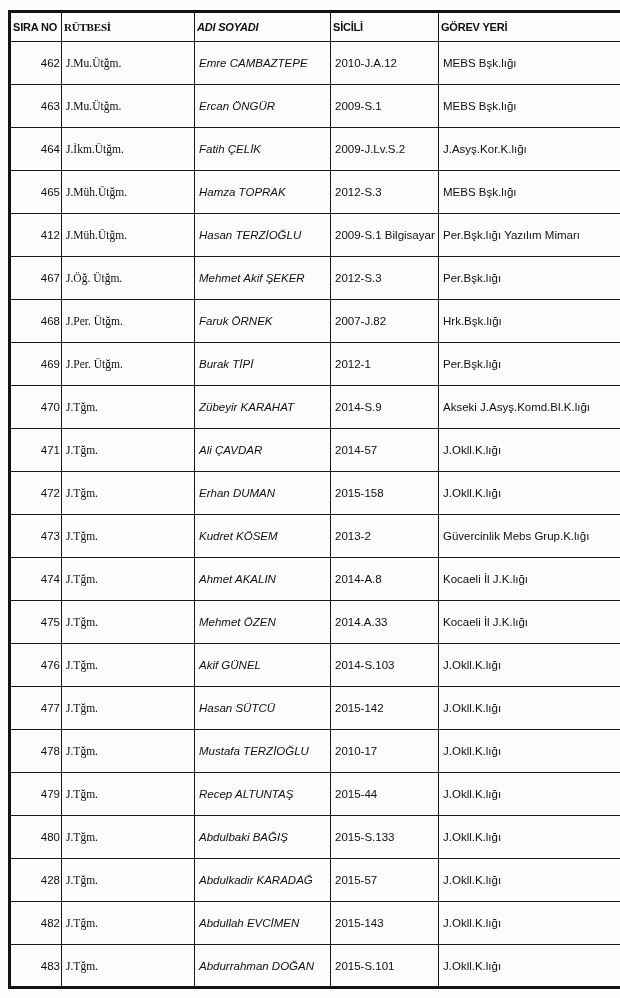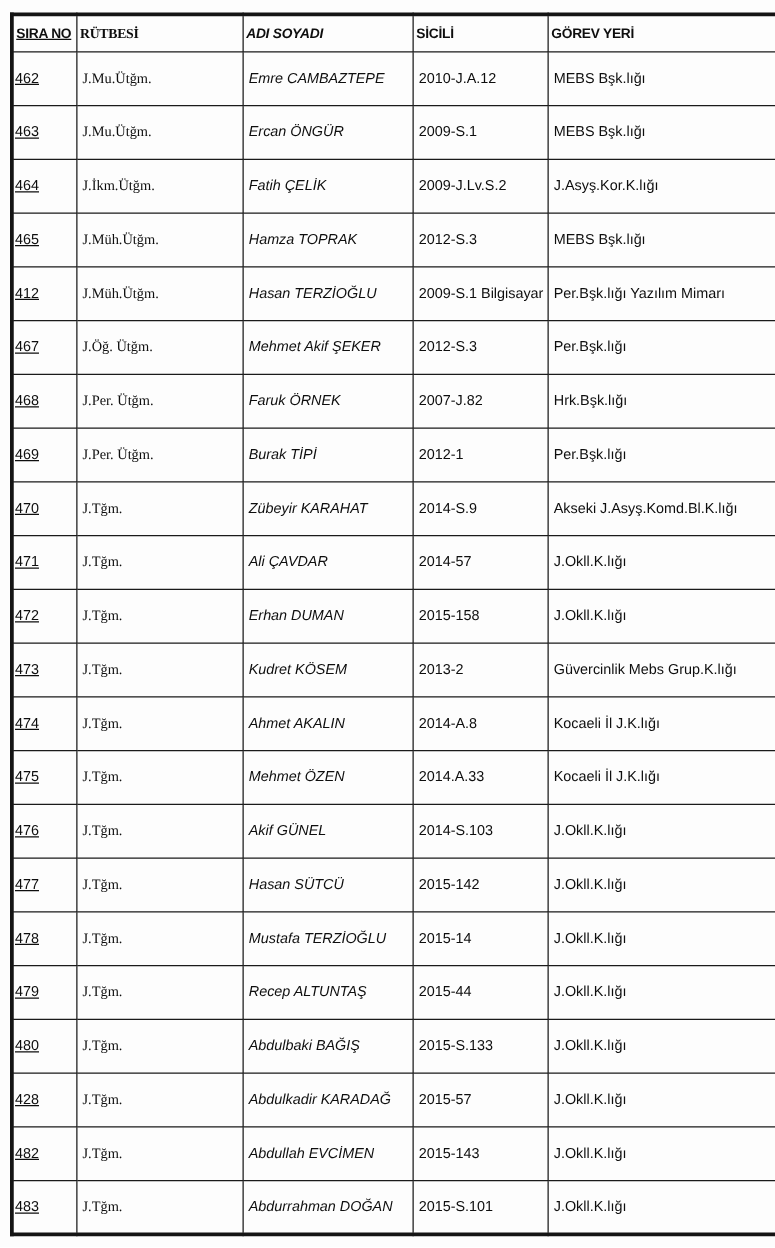--- a/index.html
+++ b/index.html
@@ -40,22 +40,22 @@
     padding: 2px 2px;
     vertical-align: middle;
     letter-spacing: -0.2px;
   }
   td {
     font-size: 11.5px;
     font-weight: normal;
     padding: 2px 4px;
     vertical-align: middle;
   }
-  .col-sira_no   { width: 46px; text-decoration: underline;  }
-  td.col-sira_no { text-align: left; padding: 2px 1px; }
+  .col-sira_no   { width: 46px;  }
+  td.col-sira_no { text-align: right; padding: 2px 1px; }
   .col-rutbesi   { width: 128px; font-family: Liberation Serif, serif; }
   .col-adi_soyadi{ width: 131px; font-style: italic; }
   .col-sicili    { width: 103px; margin-left: 25px; }
   .col-gorev_yeri{ width: 196px; }
 </style>
 </head>
 <body>
 
 <div class="page">
   <table class="personnel">
@@ -178,21 +178,21 @@
           <td class="col-sira_no">477</td>
           <td class="col-rutbesi">J.Tğm.</td>
           <td class="col-adi_soyadi">Hasan SÜTCÜ</td>
           <td class="col-sicili">2015-142</td>
           <td class="col-gorev_yeri">J.Okll.K.lığı</td>
         </tr>
         <tr>
           <td class="col-sira_no">478</td>
           <td class="col-rutbesi">J.Tğm.</td>
           <td class="col-adi_soyadi">Mustafa TERZİOĞLU</td>
-          <td class="col-sicili">2015-14</td>
+          <td class="col-sicili">2010-17</td>
           <td class="col-gorev_yeri">J.Okll.K.lığı</td>
         </tr>
         <tr>
           <td class="col-sira_no">479</td>
           <td class="col-rutbesi">J.Tğm.</td>
           <td class="col-adi_soyadi">Recep ALTUNTAŞ</td>
           <td class="col-sicili">2015-44</td>
           <td class="col-gorev_yeri">J.Okll.K.lığı</td>
         </tr>
         <tr>

